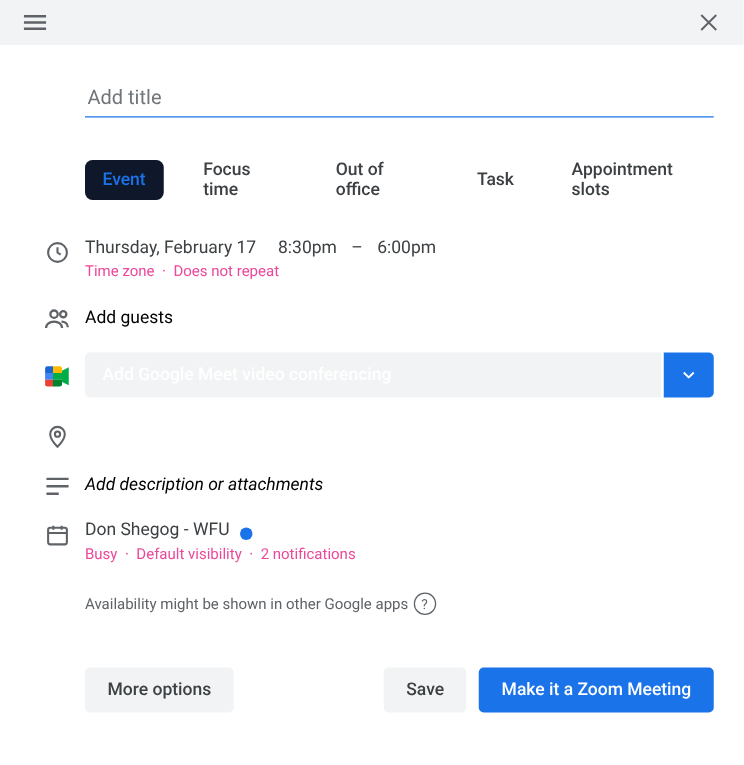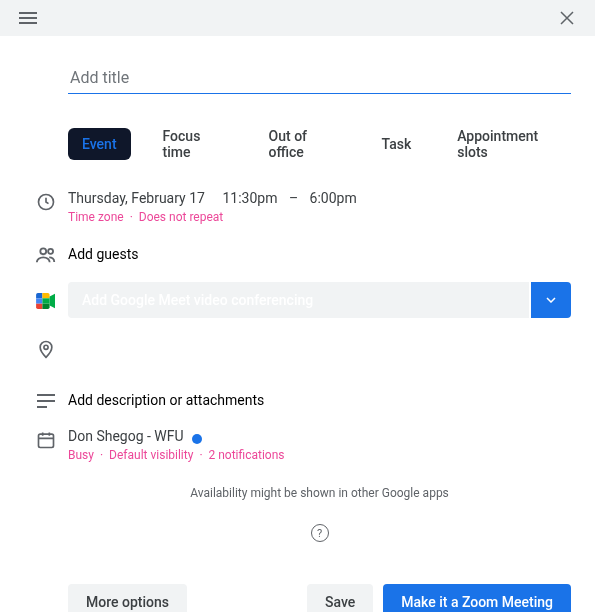--- a/index.html
+++ b/index.html
@@ -111,24 +111,23 @@
       justify-content: center;
       cursor: pointer;
     }
     .organizer-name { font-size: 14px; color: #3c4043; display: flex; align-items: flex-end; gap: 8px; }
     .status-dot { width: 10px; height: 10px; border-radius: 50%; background: #1a73e8; display: inline-block; }
     .availability-row {
       margin-left: 44px;
       margin-top: 24px;
       display: flex;
       align-items: center;
-      gap: 24px;
+      gap: 4px;
       font-size: 12px;
       color: #5f6368;
-      flex-direction: column;
     }
     .help-icon {
       width: 18px; height: 18px;
       border: 1.5px solid #5f6368;
       border-radius: 50%;
       display: flex;
       align-items: center;
       justify-content: center;
       font-size: 11px;
       color: #5f6368;
@@ -190,21 +189,21 @@
   <div class="row">
     <div class="icon-col">
       <svg width="20" height="20" viewBox="0 0 24 24" fill="none">
           <circle cx="12" cy="12" r="9" stroke="#5f6368" stroke-width="2"></circle>
           <path d="M12 7v5l3 2" stroke="#5f6368" stroke-width="2"></path>
         </svg>
     </div>
     <div class="row-content">
       <div class="date-line">
         <span class="dpart">Thursday, February 17</span>
-        <span>11:30pm</span>
+        <span>8:30pm</span>
         <span class="sep" style="margin:0 8px;">–</span>
         <span>6:00pm</span>
       </div>
       <div class="sub-line">
         <span>Time zone</span>
         <span style="margin:0 3px;">·</span>
         <span>Does not repeat</span>
       </div>
     </div>
   </div>
@@ -250,21 +249,21 @@
 
   <div class="row" style="margin-top:18px; align-items:center;">
     <div class="icon-col">
       <svg width="20" height="22" viewBox="0 0 24 24" fill="none">
           <path d="M12 22s7-7 7-12a7 7 0 10-14 0c0 5 7 12 7 12z" stroke="#5f6368" stroke-width="2"></path>
           <circle cx="12" cy="10" r="2.5" stroke="#5f6368" stroke-width="2"></circle>
         </svg>
     </div>
   </div>
 
-  <div class="row" style="margin-top:32px; align-items:flex-start;">
+  <div class="row" style="margin-top:20px; align-items:flex-start;font-style:italic;">
     <div class="icon-col">
       <svg width="18" height="14" viewBox="0 0 18 14">
           <path d="M0 1h18M0 7h18M0 13h10" stroke="#5f6368" stroke-width="2"></path>
         </svg>
     </div>
     <div class="row-content">
       <div class="placeholder-text">Add description or attachments</div>
     </div>
   </div>
 

